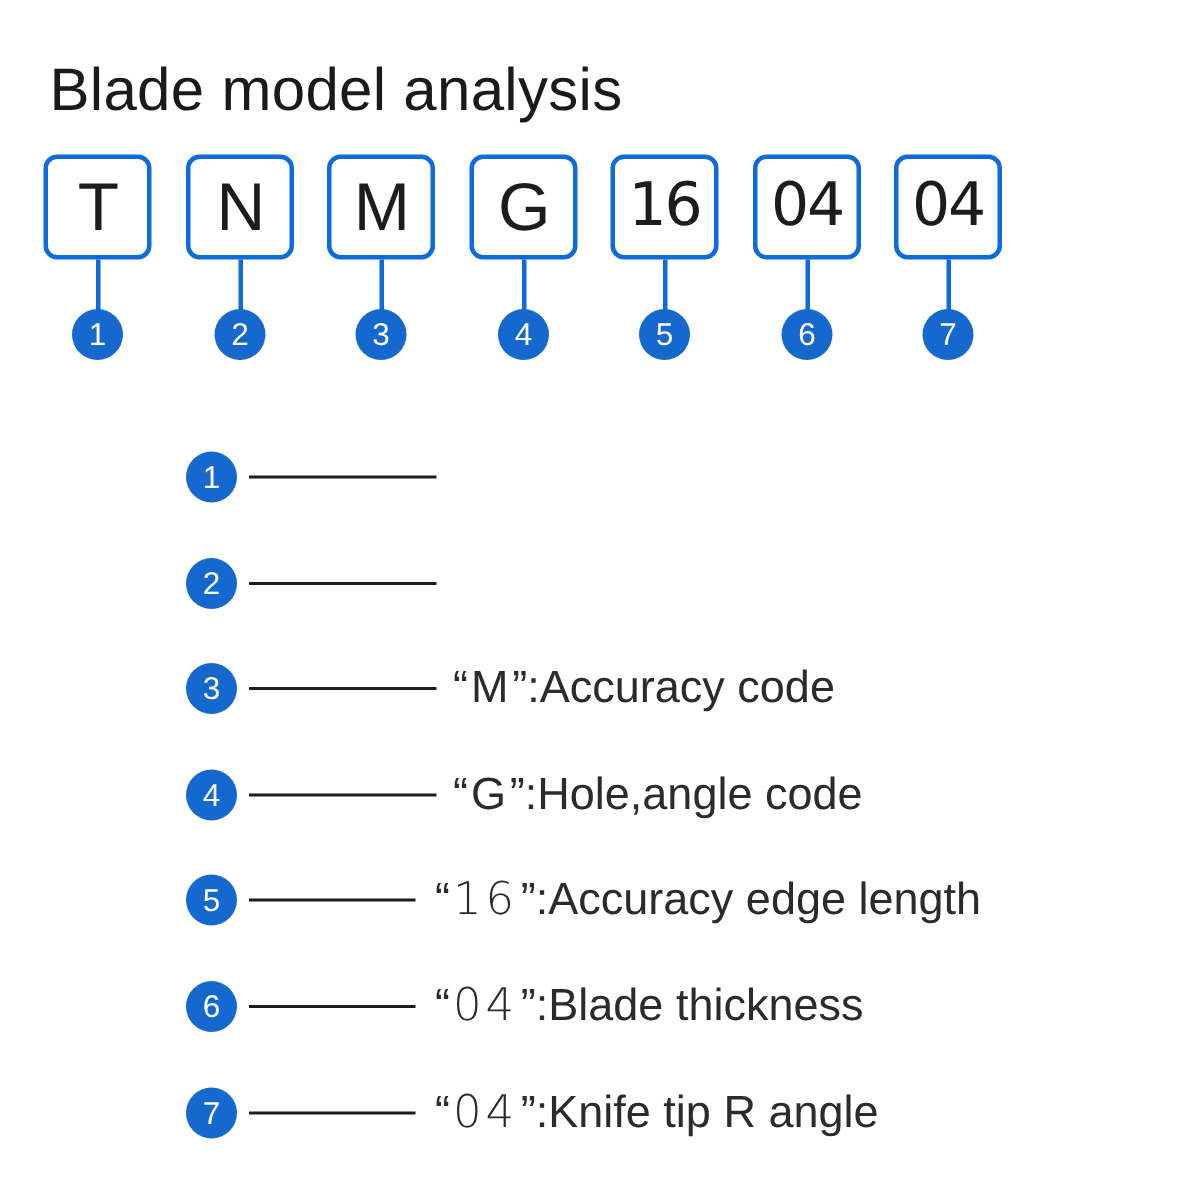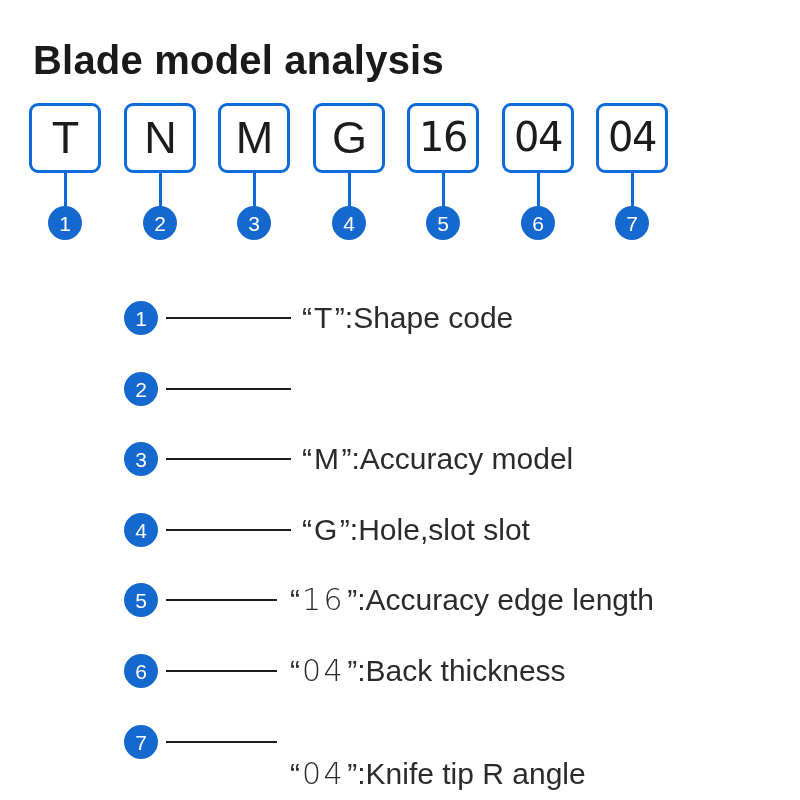--- a/index.html
+++ b/index.html
@@ -18,21 +18,21 @@
     height: 800px;
     background: #ffffff;
   }
 
   
   #title {
     position: absolute;
     left: 33px;
     top: 38px;
     font-size: 40px;
-    font-weight: 700;
+    font-weight: 400;
     color: #1a1a1a;
     letter-spacing: 0.2px;
     white-space: nowrap;
   }
 
   
   #code-row {
     position: absolute;
     left: 0;
     top: 103px;
@@ -223,46 +223,45 @@
         </div>
         <div class="stem"></div>
         <div class="code-circle">7</div>
       </div>
     </div>
 
   <div id="legend">
       <div class="legend-row" style="top: 301px;">
         <div class="legend-circle">1</div>
         <div class="legend-line" style="left: 166px; width: 125px;"></div>
-        <div class="legend-text" style="left: 302px;"><span class="q">“</span><span class="code-alpha">T</span><span class="q">”</span><span>:</span><span>Shape code</span></div>
       </div>
       <div class="legend-row" style="top: 372px;">
         <div class="legend-circle">2</div>
         <div class="legend-line" style="left: 166px; width: 125px;"></div>
       </div>
       <div class="legend-row" style="top: 442px;">
         <div class="legend-circle">3</div>
         <div class="legend-line" style="left: 166px; width: 125px;"></div>
-        <div class="legend-text" style="left: 302px;"><span class="q">“</span><span class="code-alpha">M</span><span class="q">”</span><span>:</span><span>Accuracy model</span></div>
+        <div class="legend-text" style="left: 302px;"><span class="q">“</span><span class="code-alpha">M</span><span class="q">”</span><span>:</span><span>Accuracy code</span></div>
       </div>
       <div class="legend-row" style="top: 513px;">
         <div class="legend-circle">4</div>
         <div class="legend-line" style="left: 166px; width: 125px;"></div>
-        <div class="legend-text" style="left: 302px;"><span class="q">“</span><span class="code-alpha">G</span><span class="q">”</span><span>:</span><span>Hole,slot slot</span></div>
+        <div class="legend-text" style="left: 302px;"><span class="q">“</span><span class="code-alpha">G</span><span class="q">”</span><span>:</span><span>Hole,angle code</span></div>
       </div>
       <div class="legend-row" style="top: 583px;">
         <div class="legend-circle">5</div>
         <div class="legend-line" style="left: 166px; width: 111px;"></div>
         <div class="legend-text" style="left: 290px;"><span class="q">“</span><span class="code-num">16</span><span class="q">”</span><span>:</span><span>Accuracy edge length</span></div>
       </div>
       <div class="legend-row" style="top: 654px;">
         <div class="legend-circle">6</div>
         <div class="legend-line" style="left: 166px; width: 111px;"></div>
-        <div class="legend-text" style="left: 290px;"><span class="q">“</span><span class="code-num">04</span><span class="q">”</span><span>:</span><span>Back thickness</span></div>
+        <div class="legend-text" style="left: 290px;"><span class="q">“</span><span class="code-num">04</span><span class="q">”</span><span>:</span><span>Blade thickness</span></div>
       </div>
       <div class="legend-row" style="top: 725px;">
         <div class="legend-circle">7</div>
         <div class="legend-line" style="left: 166px; width: 111px;"></div>
-        <div class="legend-text" style="left: 290px; margin-top: 32px;"><span class="q">“</span><span class="code-num">04</span><span class="q">”</span><span>:</span><span>Knife tip R angle</span></div>
+        <div class="legend-text" style="left: 290px;"><span class="q">“</span><span class="code-num">04</span><span class="q">”</span><span>:</span><span>Knife tip R angle</span></div>
       </div>
     </div>
 
 </div>
 
 </body></html>

